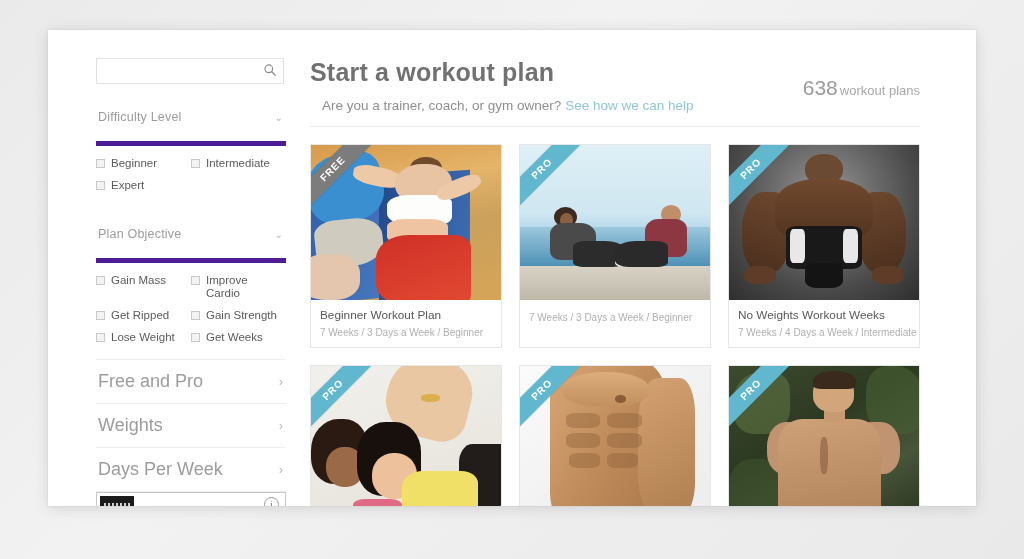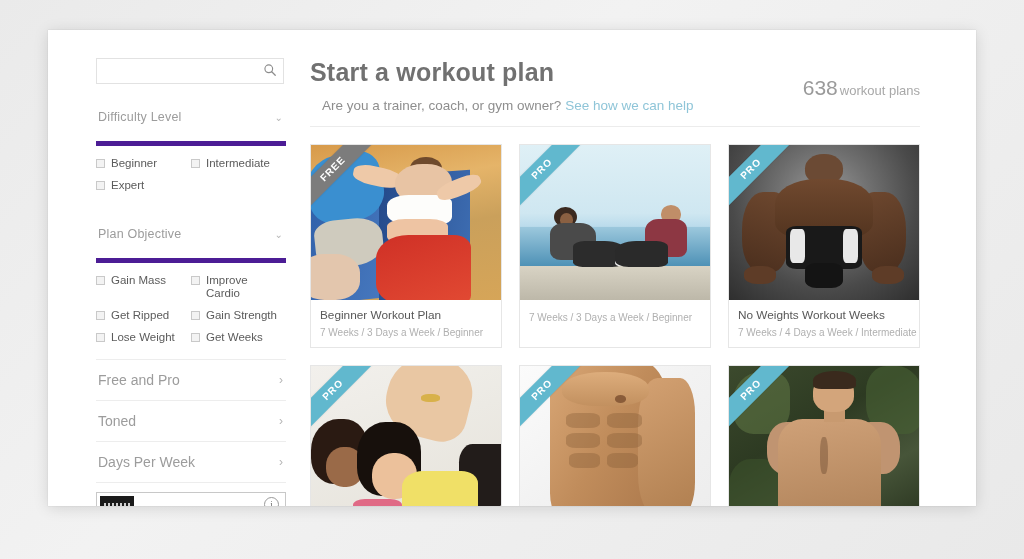--- a/index.html
+++ b/index.html
@@ -118,21 +118,21 @@
   }
   .collapsed-list { margin-top: 6px; }
   .row-item {
     position: relative;
     padding: 11px 2px 11px 2px;
     border-bottom: 1px solid #ededed;
     cursor: pointer;
   }
   .row-item:first-child { border-top: 1px solid #ededed; }
   .row-label {
-    font-size: 14px;
+    font-size: 18px;
     color: #9c9c9c;
   }
   
   .ad-stub {
     position: absolute;
     left: 48px;
     top: 462px;
     width: 188px;
     height: 22px;
     border: 1px solid #c8c8c8;
@@ -408,21 +408,21 @@
           </label>
         </div>
       </div>
 
       <div class="collapsed-list">
         <div class="row-item">
           <span class="row-label">Free and Pro</span>
           <span class="chev">›</span>
         </div>
         <div class="row-item">
-          <span class="row-label">Toned</span>
+          <span class="row-label">Weights</span>
           <span class="chev">›</span>
         </div>
         <div class="row-item">
           <span class="row-label">Days Per Week</span>
           <span class="chev">›</span>
         </div>
         <div class="row-item">
           <span class="row-label">WOD</span>
           <span class="chev">›</span>
         </div>

